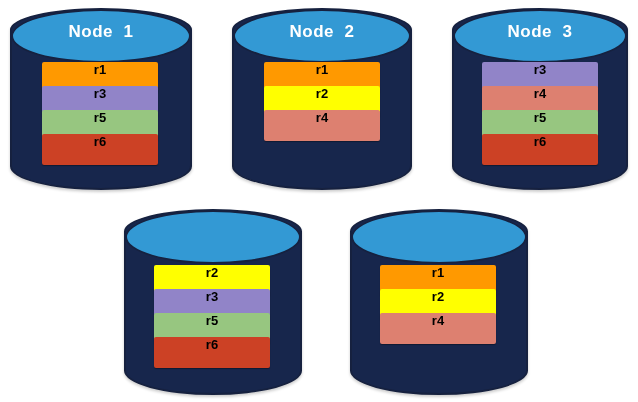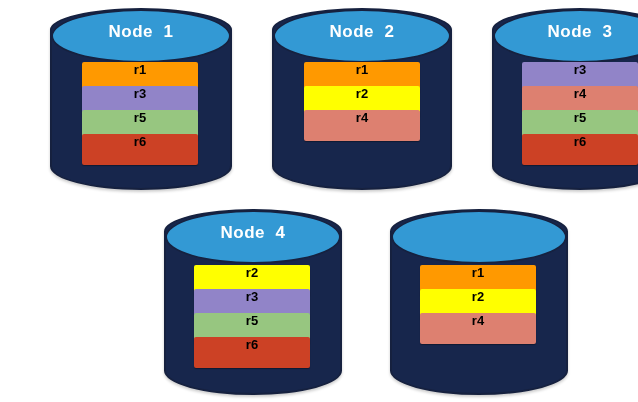--- a/index.html
+++ b/index.html
@@ -88,21 +88,21 @@
     text-align: center;
     color: #000000;
     font-size: 13px;
     font-weight: bold;
     line-height: 15px;
   }
 </style>
 </head>
 <body>
 
-<div id="diagram" style="background: rgb(255, 255, 255); margin-left: 40px;">
+<div id="diagram" style="background: rgb(255, 255, 255);">
     <div class="node" style="left: 10px; top: 8px; width: 182px; height: 182px;">
       <div class="cyl-body" style="background: rgb(23, 38, 76); border-color: rgb(22, 33, 63);"></div>
       <div class="cyl-top" style="background: rgb(51, 153, 212); border-color: rgb(22, 33, 63);"></div>
       <div class="node-label" style="color: rgb(255, 255, 255);">Node  1</div>
       <div class="bars">
         <div class="bar" style="left: 32px; width: 116px; top: 54px; background: rgb(255, 153, 0);">
           <span class="bar-label" style="color: rgb(0, 0, 0);">r1</span>
         </div>
         <div class="bar" style="left: 32px; width: 116px; top: 78px; background: rgb(145, 132, 200);">
           <span class="bar-label" style="color: rgb(0, 0, 0);">r3</span>
@@ -146,21 +146,20 @@
           <span class="bar-label" style="color: rgb(0, 0, 0);">r5</span>
         </div>
         <div class="bar" style="left: 30px; width: 116px; top: 126px; background: rgb(204, 65, 37);">
           <span class="bar-label" style="color: rgb(0, 0, 0);">r6</span>
         </div>
       </div>
     </div>
     <div class="node" style="left: 124px; top: 209px; width: 178px; height: 186px;">
       <div class="cyl-body" style="background: rgb(23, 38, 76); border-color: rgb(22, 33, 63);"></div>
       <div class="cyl-top" style="background: rgb(51, 153, 212); border-color: rgb(22, 33, 63);"></div>
-      <div class="node-label" style="color: rgb(255, 255, 255);">Node  4</div>
       <div class="bars">
         <div class="bar" style="left: 30px; width: 116px; top: 56px; background: rgb(255, 255, 0);">
           <span class="bar-label" style="color: rgb(0, 0, 0);">r2</span>
         </div>
         <div class="bar" style="left: 30px; width: 116px; top: 80px; background: rgb(145, 132, 200);">
           <span class="bar-label" style="color: rgb(0, 0, 0);">r3</span>
         </div>
         <div class="bar" style="left: 30px; width: 116px; top: 104px; background: rgb(151, 198, 128);">
           <span class="bar-label" style="color: rgb(0, 0, 0);">r5</span>
         </div>

